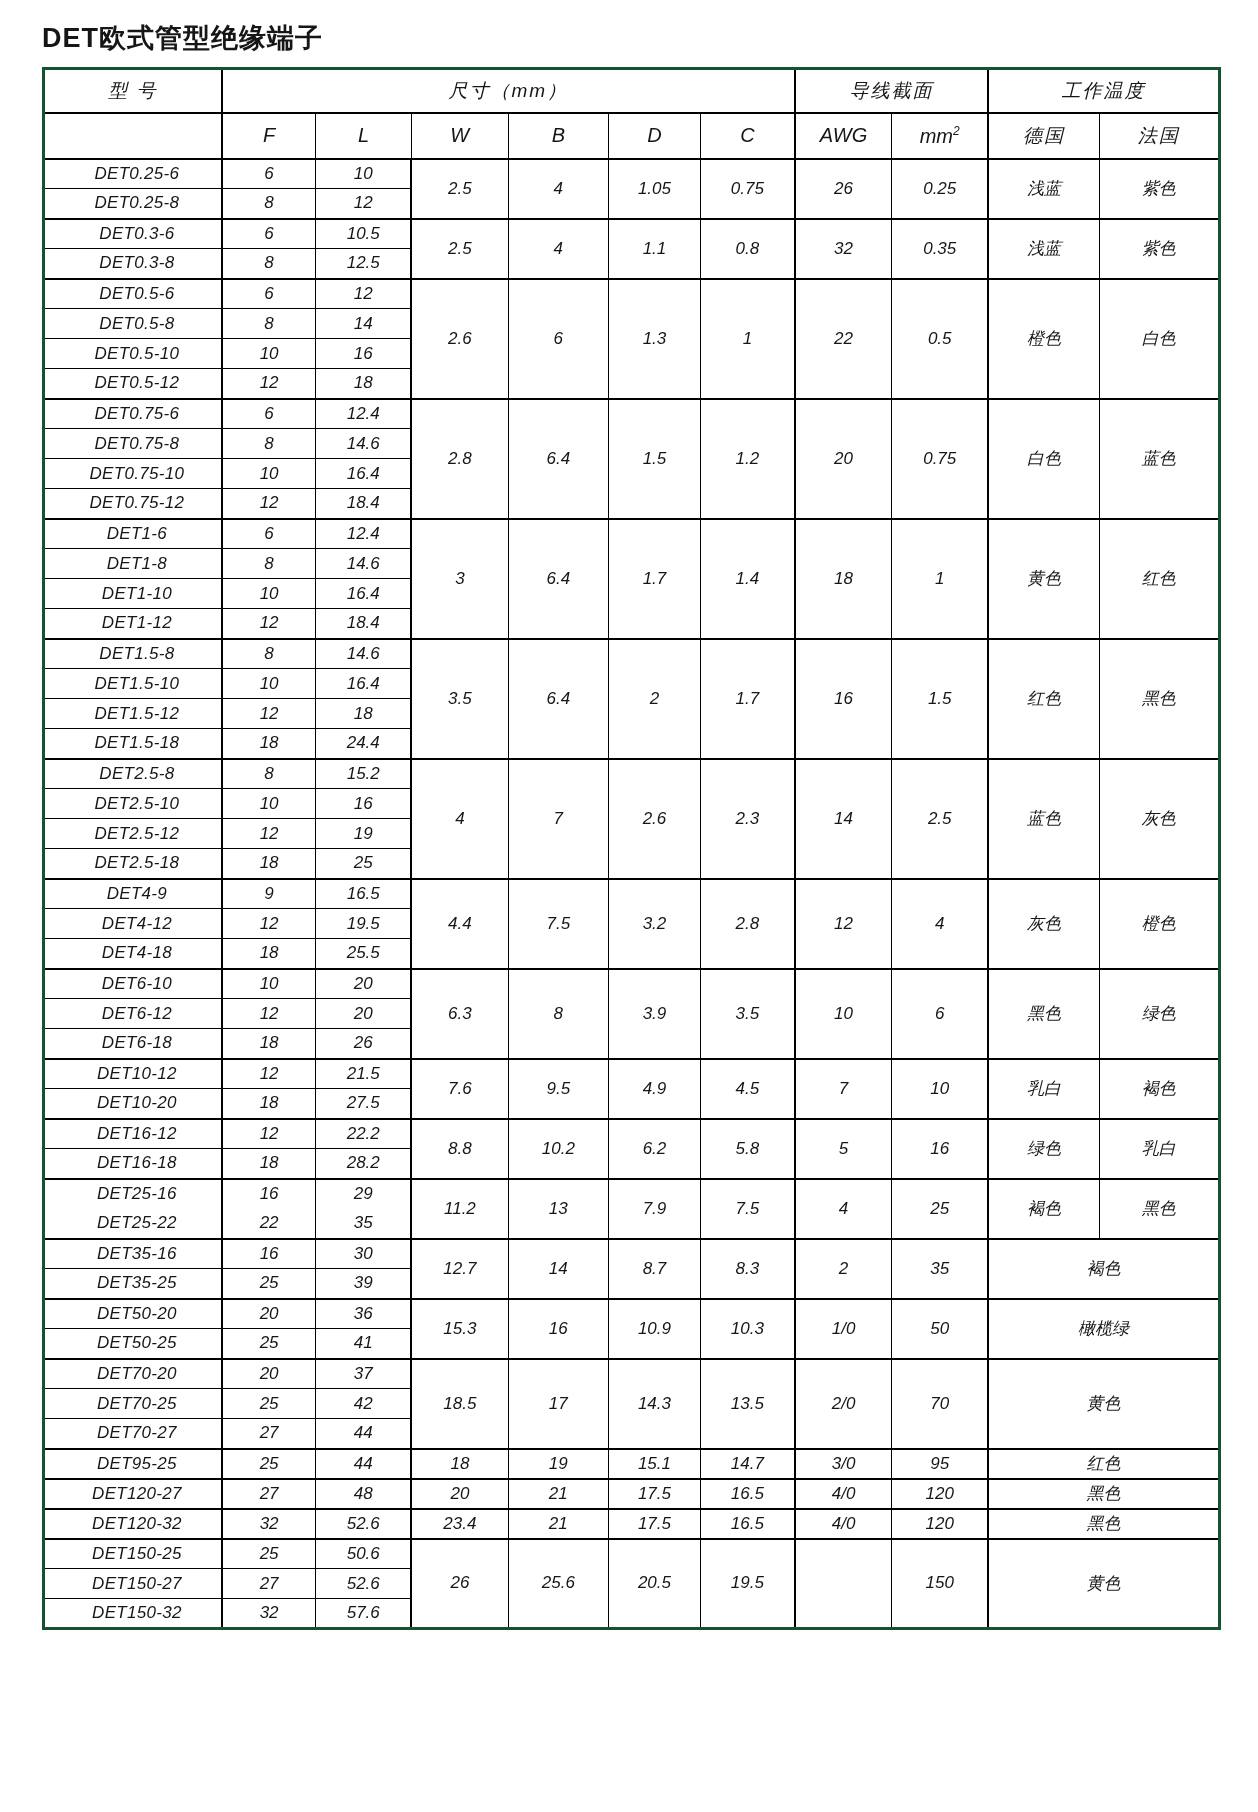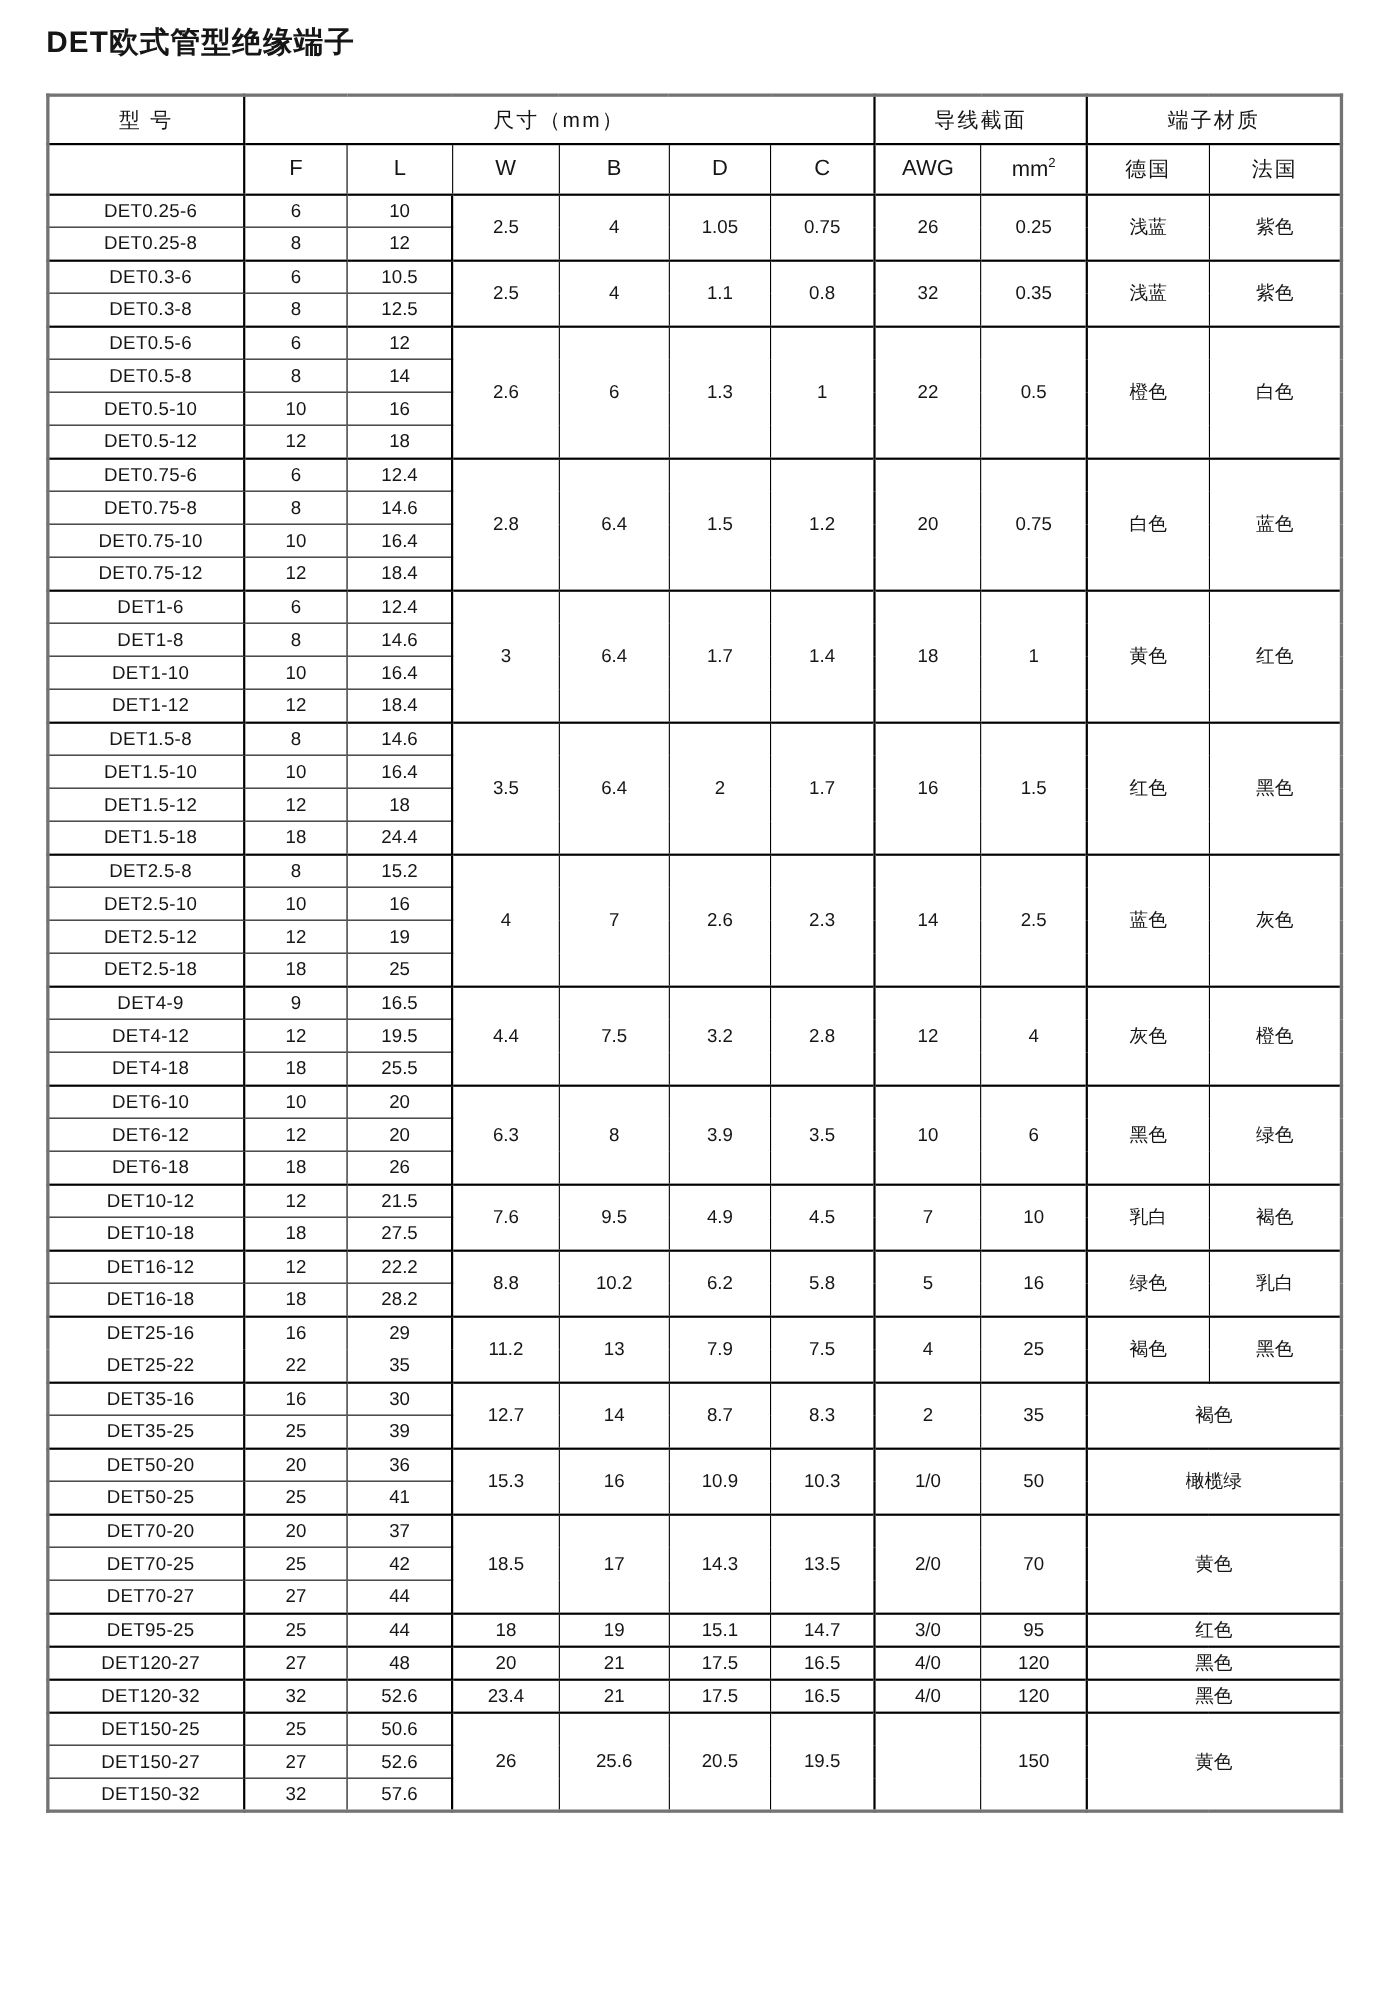--- a/index.html
+++ b/index.html
@@ -10,25 +10,26 @@
     padding:18px 36px 0 42px;
     background:#fff;
     color:#161616;
     font-family:"Liberation Sans","DejaVu Sans",sans-serif;
   }
   .doc-title { font-size:27px; font-weight:600; margin:2px 0 0 0; letter-spacing:1px; }
   .temp-line { font-size:31px; font-weight:600; margin:27px 0 0 0; letter-spacing:0.5px; }
   .material-line { font-size:21px; font-weight:500; margin:37px 0 0 0; letter-spacing:1px; }
 
   table.spec {
-    margin-top:29px;
+    margin-top:11px;
     border-collapse:collapse;
     table-layout:fixed;
     width:1179px;
-    border:3px solid #737373;
+    border:3px solid #14532d;
+    font-style:italic;
   }
   .spec th, .spec td {
     padding:0;
     overflow:hidden;
     text-align:center;
     vertical-align:middle;
     white-space:nowrap;
   }
   .spec td {
     font-size:17px;
@@ -72,21 +73,21 @@
         <col style="width:97px">
         <col style="width:96px">
       <col style="width:111px">
         <col style="width:120px">
     </colgroup>
     <thead>
         <tr class="hrow1">
           <th>型  号</th>
           <th class="sec-l" colspan="6">尺寸（mm）</th>
           <th class="sec-l" colspan="2">导线截面</th>
-          <th class="sec-l" colspan="2">端子材质</th>
+          <th class="sec-l" colspan="2">工作温度</th>
         </tr>
         <tr class="hrow2">
           <th></th>
           <th class="lat sec-l">F</th>
           <th class="lat">L</th>
           <th class="lat">W</th>
           <th class="lat">B</th>
           <th class="lat">D</th>
           <th class="lat">C</th>
           <th class="lat sec-l">AWG</th>
@@ -325,21 +326,21 @@
           <td class="gs thick-l" rowspan="2">7.6</td>
           <td class="gs" rowspan="2">9.5</td>
           <td class="gs" rowspan="2">4.9</td>
           <td class="gs" rowspan="2">4.5</td>
           <td class="gs sec-l" rowspan="2">7</td>
           <td class="gs" rowspan="2">10</td>
           <td class="gs sec-l" rowspan="2">乳白</td>
           <td class="gs" rowspan="2">褐色</td>
         </tr>
         <tr>
-          <td class="model ">DET10-18</td>
+          <td class="model ">DET10-20</td>
           <td class="sec-l ">18</td>
           <td>27.5</td>
         </tr>
         <tr>
           <td class="model gs">DET16-12</td>
           <td class="sec-l gs">12</td>
           <td class="gs">22.2</td>
           <td class="gs thick-l" rowspan="2">8.8</td>
           <td class="gs" rowspan="2">10.2</td>
           <td class="gs" rowspan="2">6.2</td>

